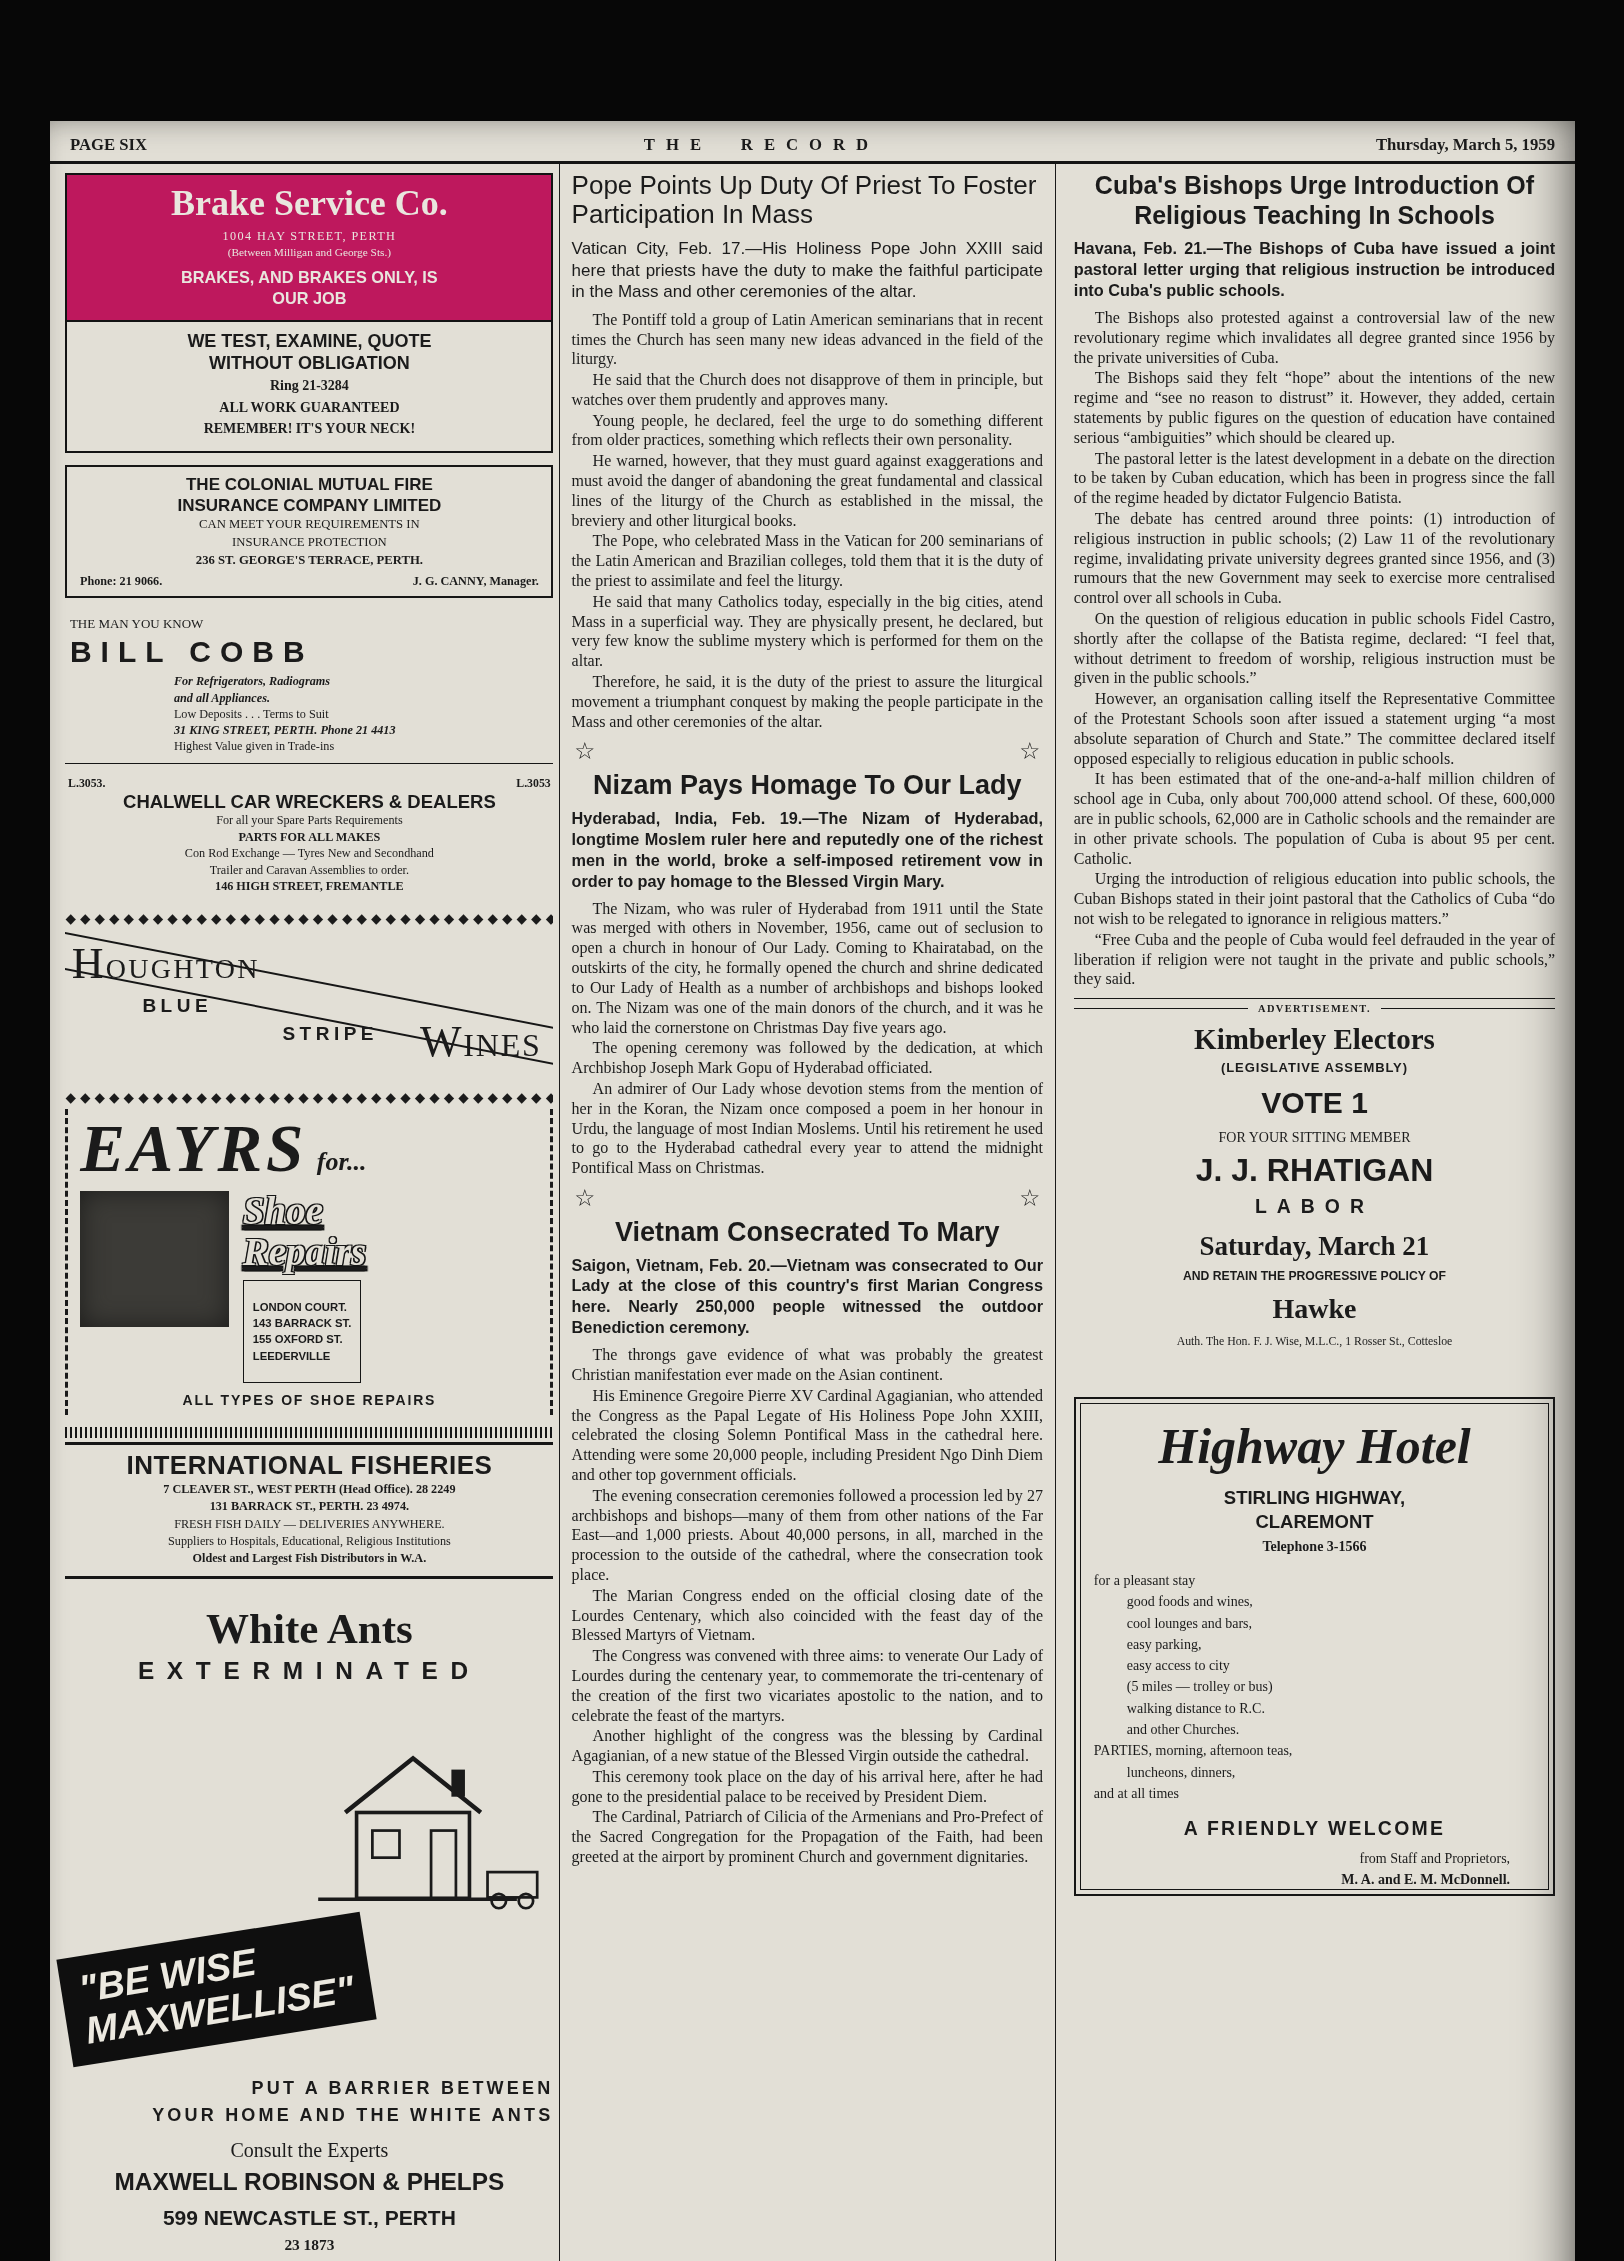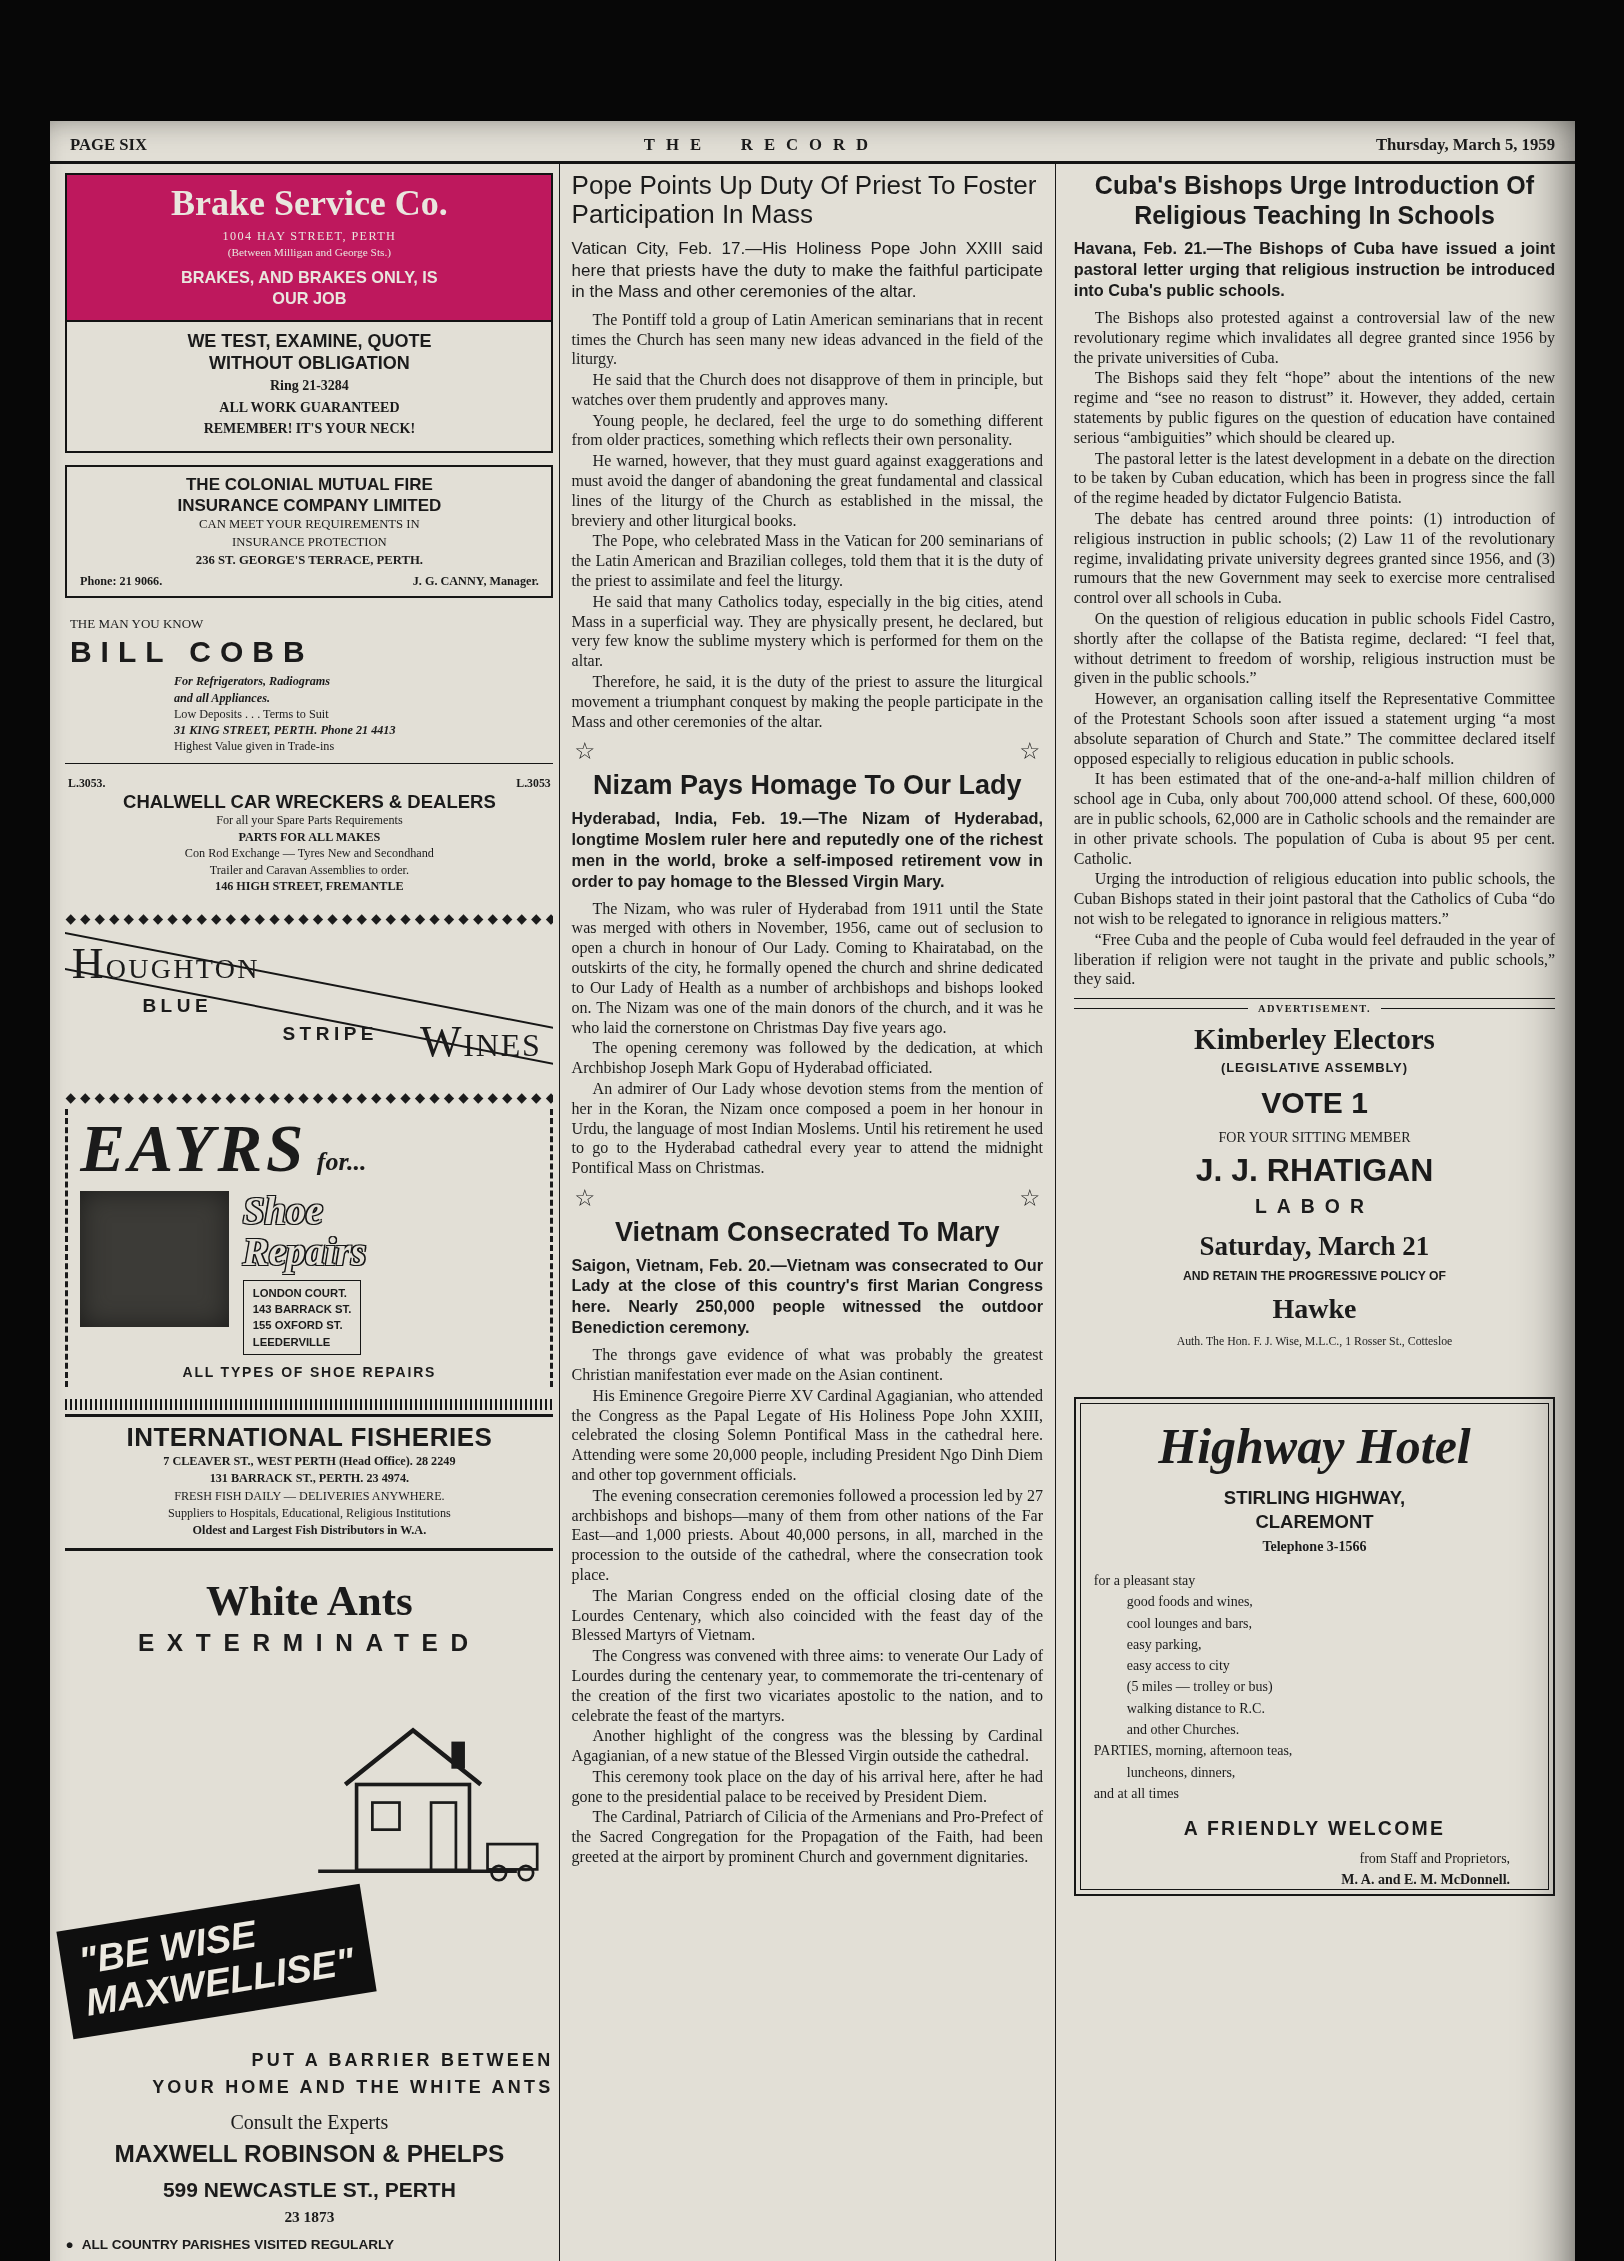--- a/index.html
+++ b/index.html
@@ -84,24 +84,24 @@
   .hg-w4 { position:absolute; right:11.8px; top:90px; font:400 32px/1 "Liberation Serif", serif; letter-spacing:1.8px; }
 
   
   .eayrs { border-left:3.6px dashed #1a1a1a; border-right:3.6px dashed #1a1a1a; padding:8.1px 11.8px 6.3px; }
   .ey-brandrow { display:flex; align-items:flex-end; gap:10px; }
   .ey-brand { font:700 italic 67px/0.95 "Liberation Serif", serif; letter-spacing:3.6px; }
   .ey-for   { font:700 italic 26px/1 "Liberation Serif", serif; padding-bottom:5.4px; }
   .ey-row { display:flex; gap:13.6px; margin-top:10px; }
   .ey-photo { width:149px; height:136px; background:#3c3b37;
               box-shadow: inset 0 0 27px #1d1d1b; flex:none; }
-  .ey-right { flex:1; }
+  .ey-right { flex:1;text-decoration:underline; }
   .ey-shoe { font:700 italic 39px/1.05 "Liberation Serif", serif; color:#e2dfd6;
              text-shadow:-1.4px -1.4px 0 #161616, 1.4px -1.4px 0 #161616, -1.4px 1.4px 0 #161616, 1.4px 1.4px 0 #161616; }
-  .ey-addr { border:1.8px solid #161616; display:inline-block; padding:4px 9px; margin-top:7.2px;
+  .ey-addr { border:1.8px solid #161616; display:inline-block; padding:18px 9px; margin-top:7.2px;
              font:700 11.3px/1.45 "Liberation Sans", sans-serif; }
   .ey-tag { text-align:center; font:700 14px/1.2 "Liberation Sans", sans-serif; letter-spacing:1.8px; margin-top:9px; }
 
   
   .fish { border-top:3.2px solid #161616; border-bottom:3.2px solid #161616; text-align:center; padding:6.3px 2.7px 8.1px; }
   .fish-title { font:700 26px/1.15 "Liberation Sans", sans-serif; letter-spacing:0.5px; }
   .fish-line { font-size:12.2px; line-height:1.42; }
   .fish-line.strong { font-weight:700; }
 
   

